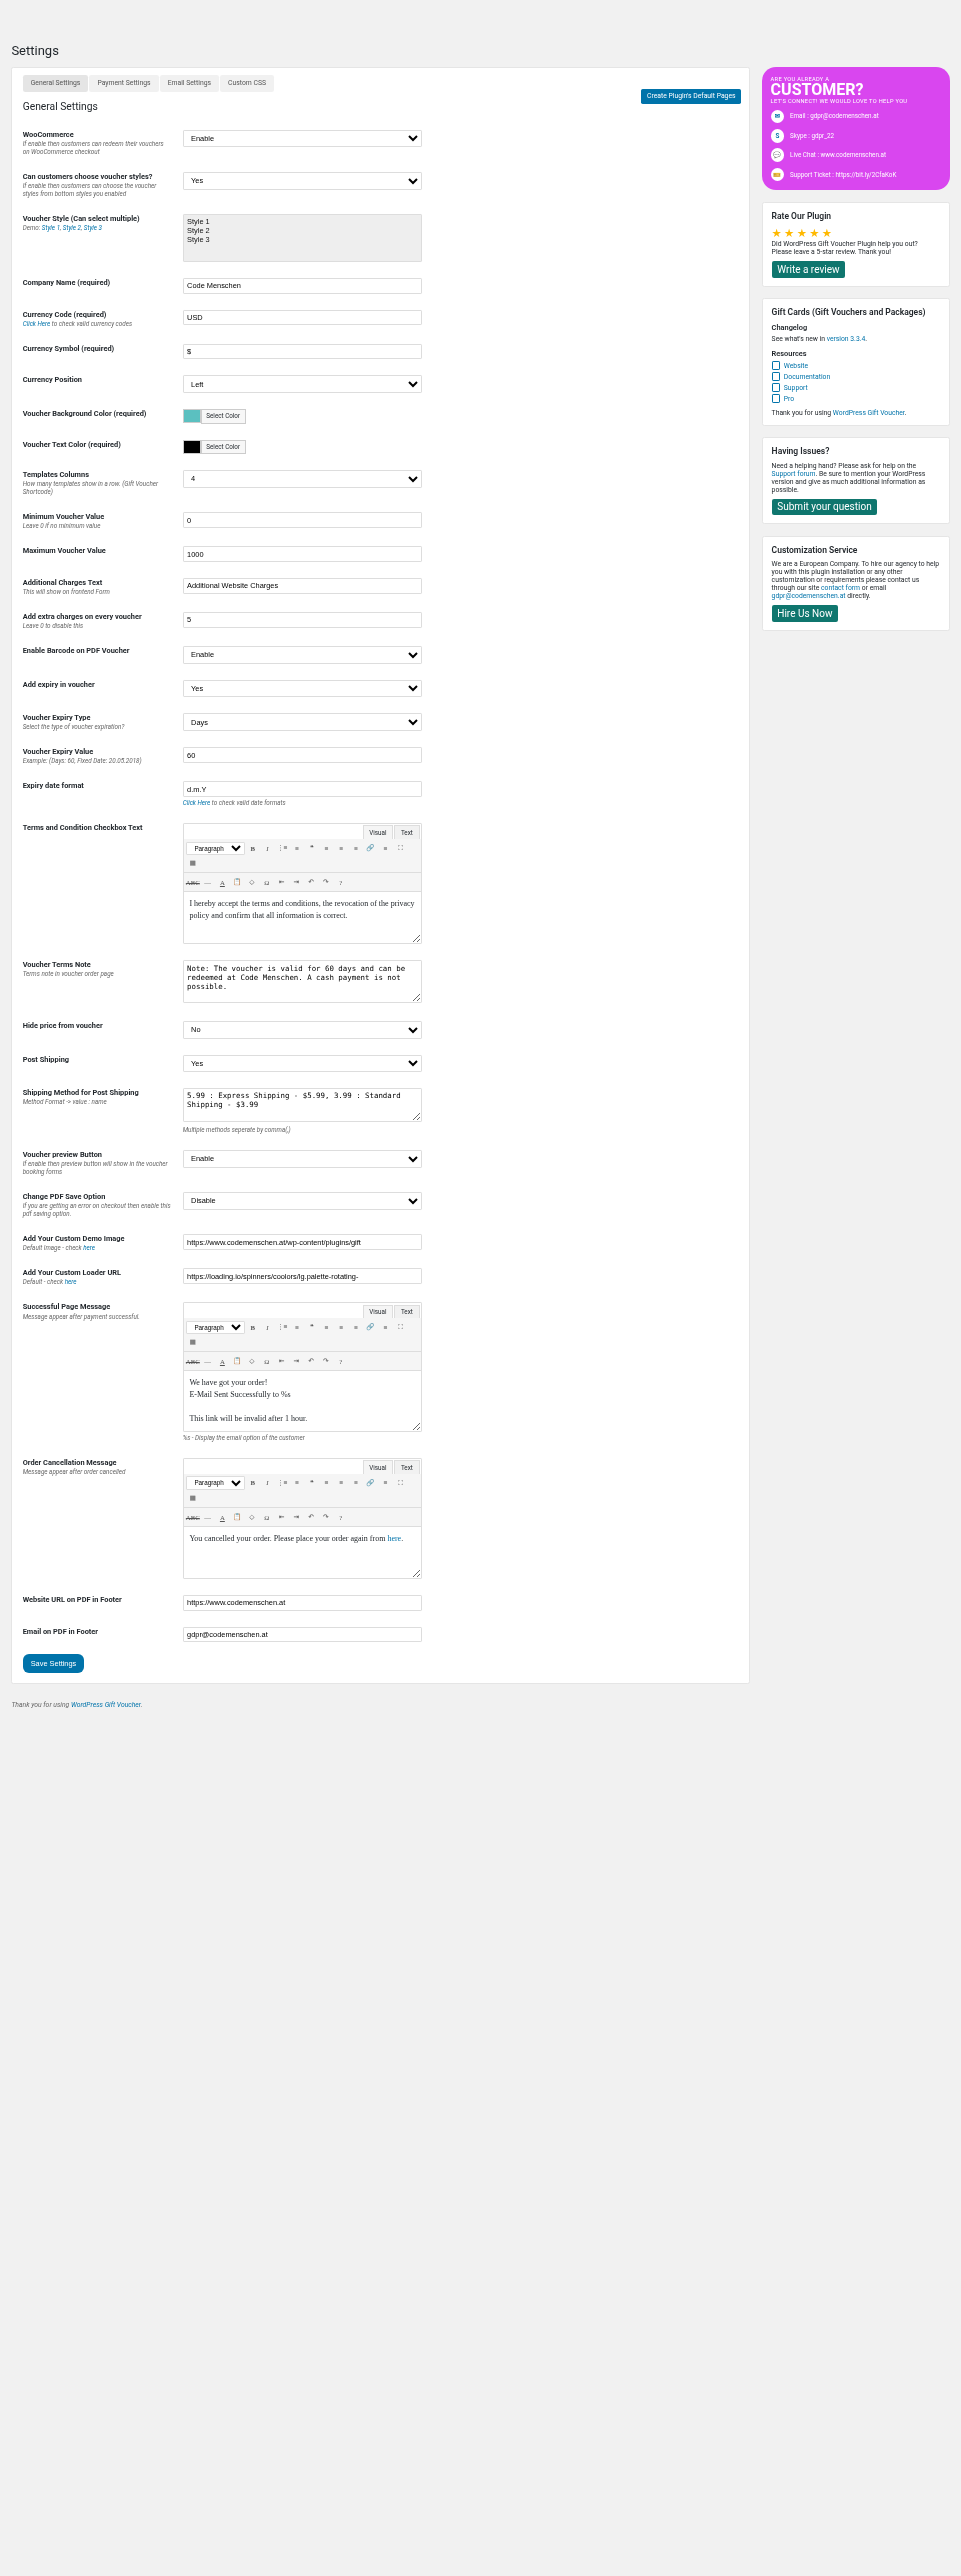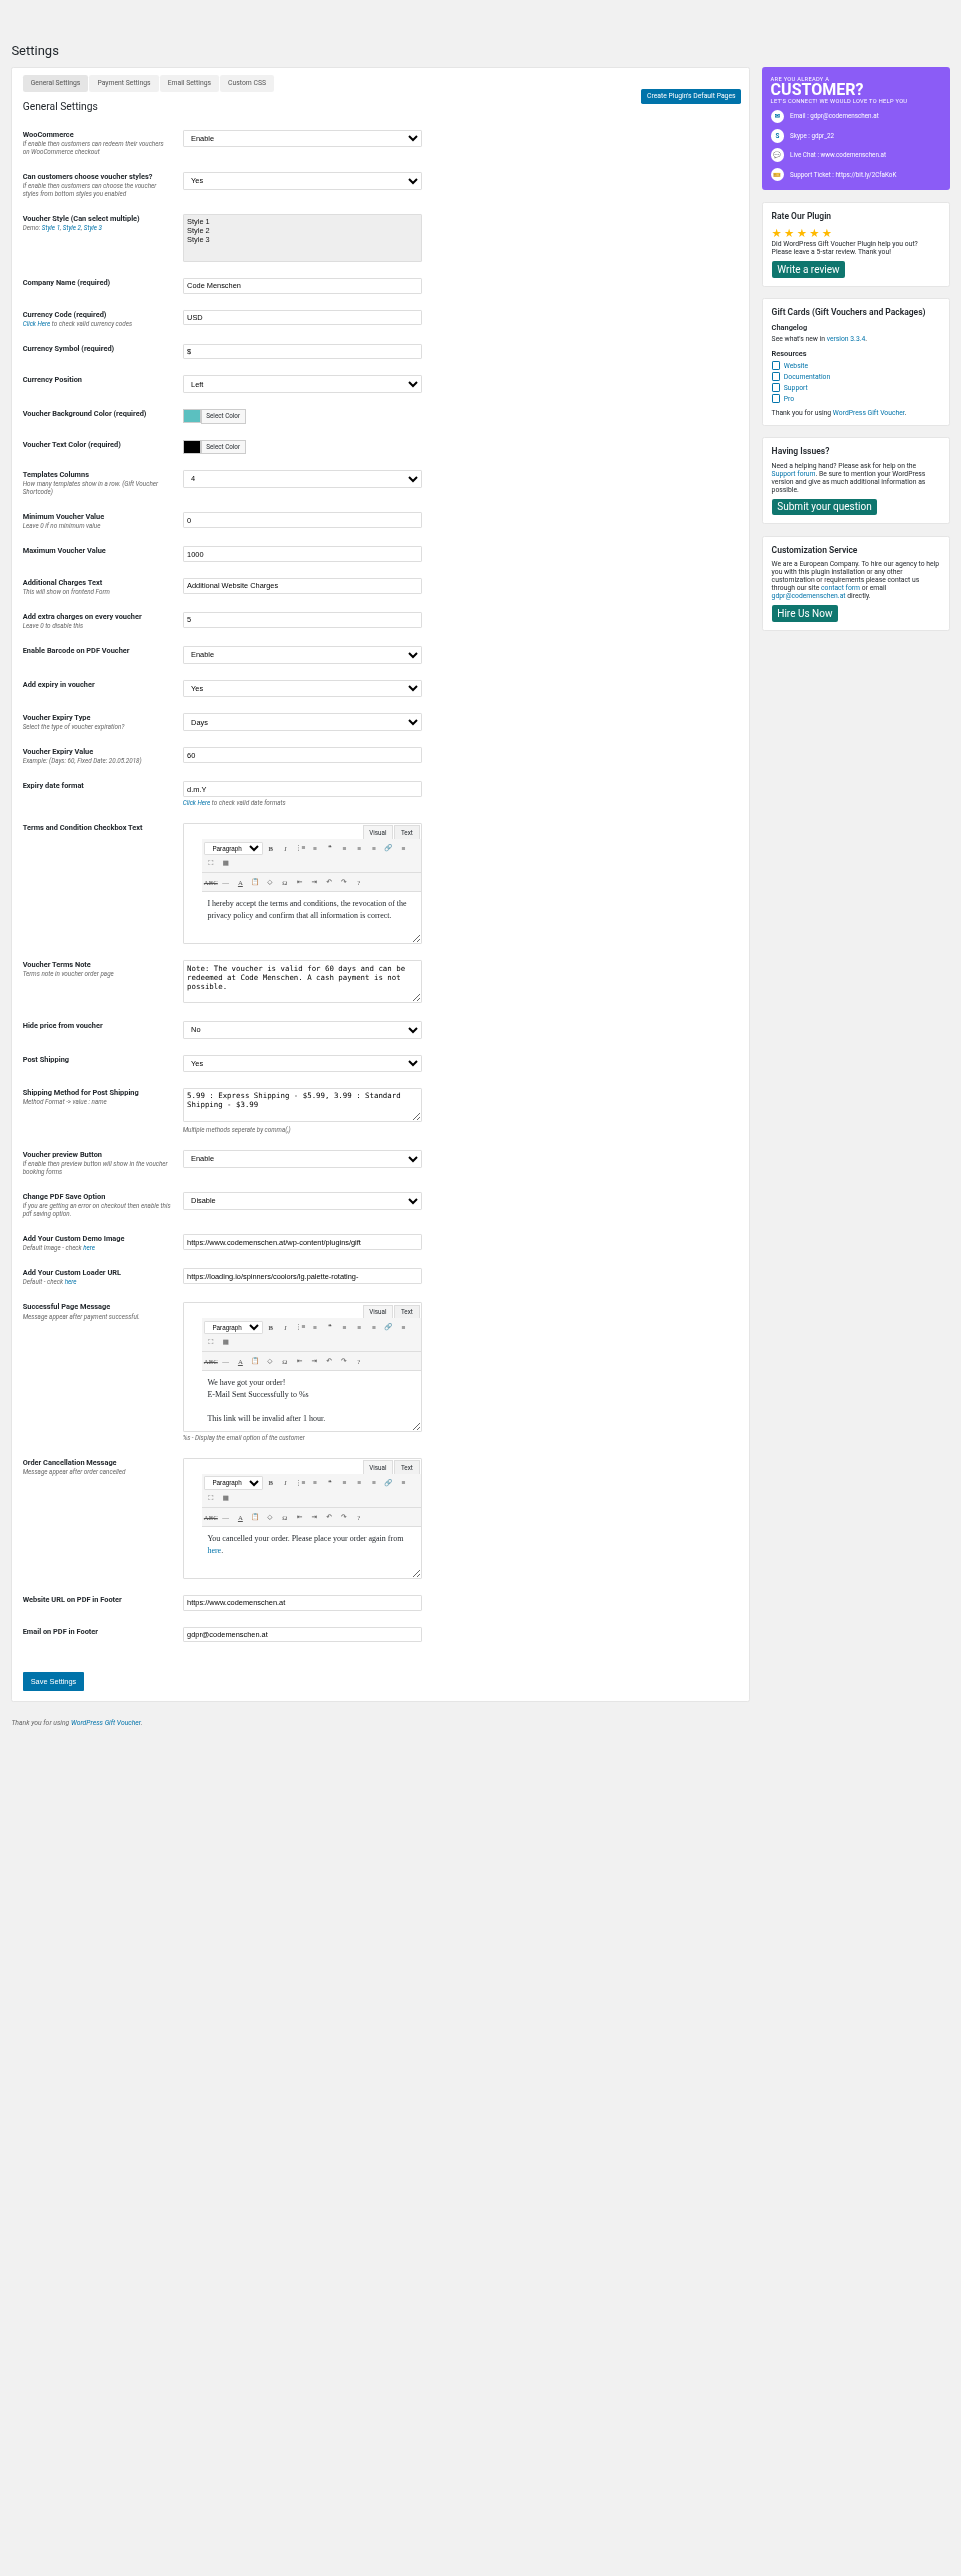--- a/index.html
+++ b/index.html
@@ -19,33 +19,33 @@
 .row-label b { font-size: 7.4px; }
 .row-label em { display: block; font-size: 6.3px; color: #666; font-style: italic; margin-top: 1.1px; }
 .row-field { flex: 1; max-width: 239px; }
 .row-field input[type=text], .row-field select, .row-field textarea { width: 100%; padding: 2.3px 3.4px; border: 0.6px solid #ddd; border-radius: 1.1px; font-size: 7.4px; background: #fff; }
 .row-field select[multiple] { height: 48px; background: #eee; }
 .row-field select[multiple] option { background: #eee; }
 .note { font-size: 6.3px; font-style: italic; color: #666; margin-top: 2.3px; }
 a { color: #0073aa; text-decoration: none; }
 .color-swatch { display: inline-block; width: 18px; height: 13.7px; vertical-align: middle; border: 0.6px solid #ccc; }
 .color-btn { display: inline-block; padding: 2.3px 4.6px; border: 0.6px solid #ccc; background: #f7f7f7; font-size: 6.3px; vertical-align: middle; cursor: pointer; }
-.editor { border: 0.6px solid #ddd; border-radius: 1.1px; padding-left: 18px; }
+.editor { border: 0.6px solid #ddd; border-radius: 1.1px; }
 .ed-tabs { display: flex; justify-content: flex-end; gap: 1.1px; padding: 1.1px 1.1px 0; }
 .ed-tab { padding: 2.3px 5.7px; font-size: 6.3px; background: #f1f1f1; border: 0.6px solid #ddd; border-bottom: none; cursor: pointer; }
 .ed-tab.active { background: #f5f5f5; }
 .ed-toolbar { background: #f5f5f5; border-bottom: 0.6px solid #ddd; padding: 2.3px; display: flex; flex-wrap: wrap; gap: 1.1px; align-items: center; }
 .ed-toolbar select { width: auto; font-size: 6.3px; padding: 1.1px 3.4px; }
 .ed-btn { width: 13.7px; height: 13.7px; display: inline-flex; align-items: center; justify-content: center; font-size: 6.8px; color: #555; cursor: pointer; border: 0.6px solid transparent; border-radius: 1.1px; font-family: serif; }
 .ed-content { padding: 5.7px; min-height: 51px; font-size: 8px; font-family: Georgia, serif; line-height: 1.5; background: #fff; resize: vertical; overflow: auto; }
-.save-btn { background: #0073aa; color: #fff; border: none; padding: 4.6px 8px; border-radius: 1px; font-size: 7.4px; cursor: pointer; margin-top: 22px; }
+.save-btn { background: #0073aa; color: #fff; border: none; padding: 4.6px 8px; border-radius: 6px; font-size: 7.4px; cursor: pointer; margin-top: 4px; }
 .card { background: #fff; border: 0.6px solid #e5e5e5; border-radius: 2.3px; padding: 8px 9px; font-size: 6.8px; }
 .card h3 { font-size: 8.5px; font-weight: 600; margin-bottom: 5.7px; }
 .card h4 { font-size: 7.4px; font-weight: 600; margin: 5.7px 0 3.4px; }
-.blue-card { background: #8b5cf6; color: #fff; padding: 9px; border-radius: 3px; }
+.blue-card { background: #d946ef; color: #fff; padding: 9px; border-radius: 14px; }
 .blue-card .big { font-size: 16px; font-weight: 700; line-height: 1; }
 .blue-card .small { font-size: 5.7px; letter-spacing: 0.3px; }
 .contact-row { display: flex; align-items: center; gap: 5.7px; margin-top: 5.7px; font-size: 6.3px; }
 .icon-circle { width: 13.7px; height: 13.7px; border-radius: 50%; background: #fff; display: inline-flex; align-items: center; justify-content: center; font-size: 6.3px; font-weight: bold; color: #0073aa; flex-shrink: 0; }
 .stars { color: #ffb900; font-size: 11.4px; letter-spacing: 2.3px; }
 .btn-sm { display: inline-block; background: #0f766e; color: #fff; padding: 2.8px 5.7px; border-radius: 2px; font-size: 10px; margin-top: 4.6px; cursor: pointer; }
 .res-link { display: flex; align-items: center; gap: 3.4px; color: #0073aa; font-size: 6.8px; margin: 2.3px 0; }
 .res-link::before { content: ""; width: 6.8px; height: 6.8px; border: 0.6px solid #0073aa; border-radius: 1.1px; display: inline-block; }
 .footer { font-size: 6.8px; font-style: italic; color: #666; padding: 5.7px 11.4px; }
 </style>

